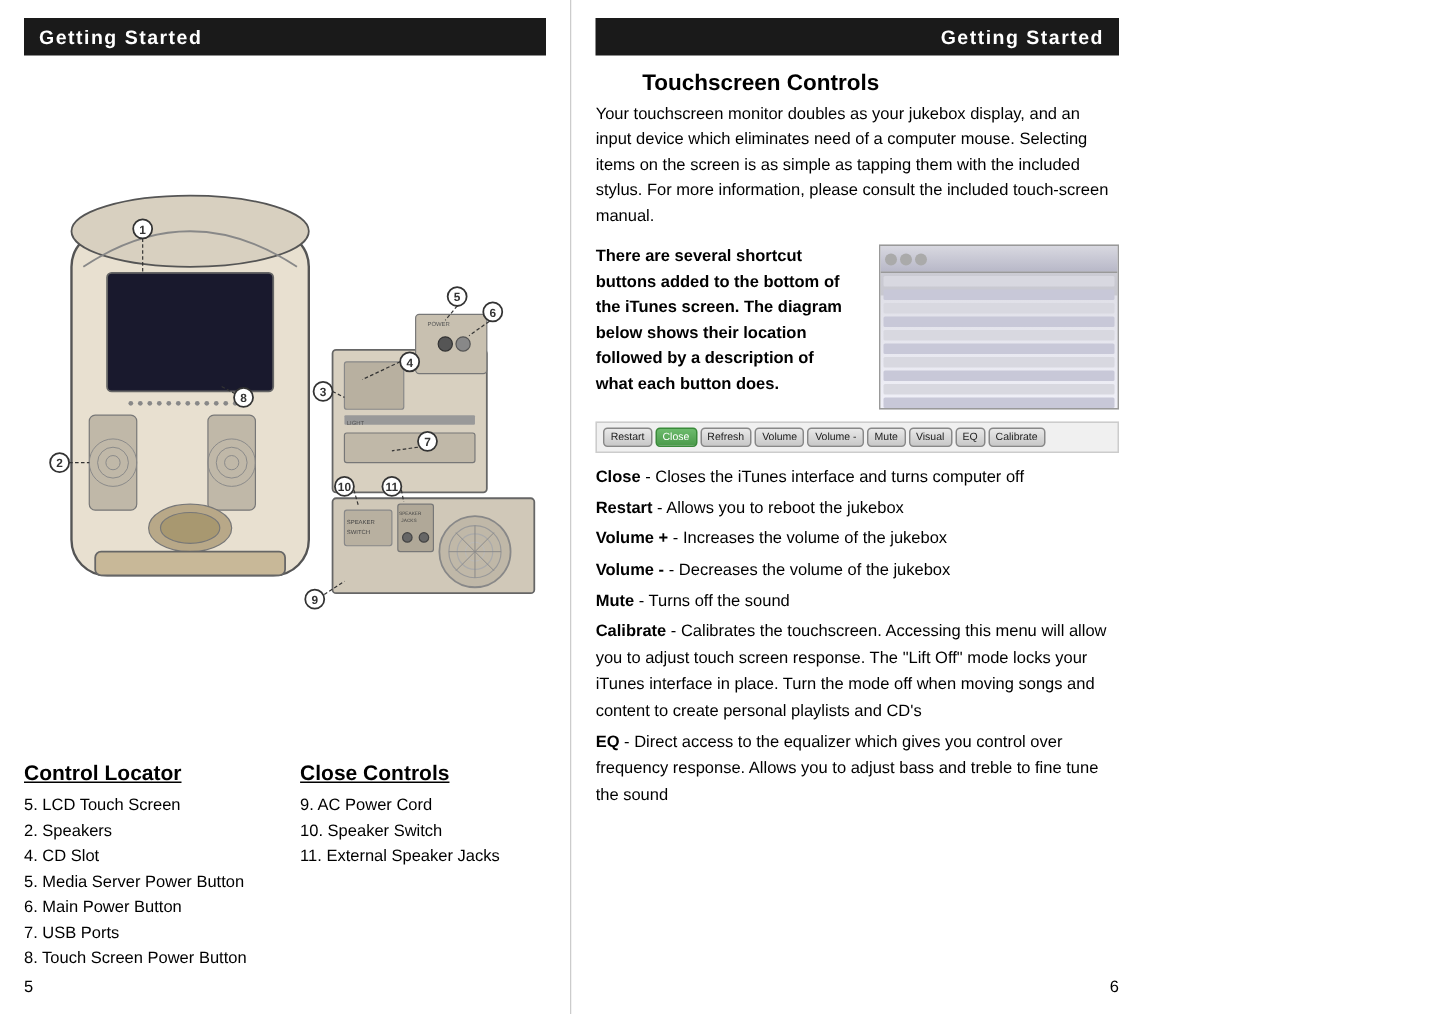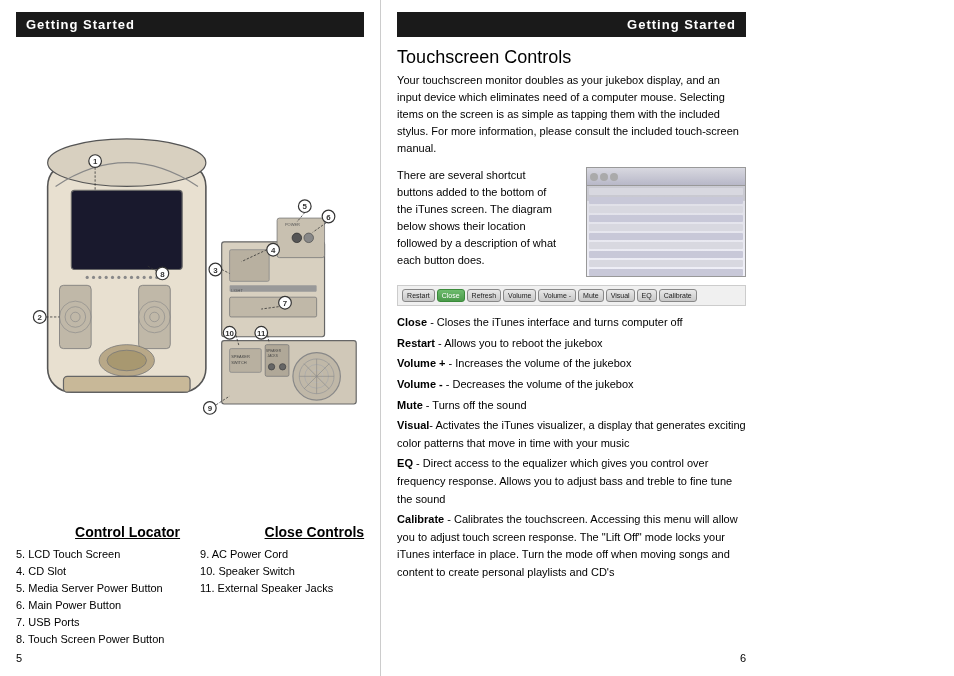--- a/index.html
+++ b/index.html
@@ -71,50 +71,51 @@
       flex: 1;
     }
     .unit-controls {
       flex: 1;
     }
     .section-title {
       font-size: 14px;
       font-weight: bold;
       text-decoration: underline;
       margin-bottom: 6px;
-      text-align: right;
     }
     .section-list {
       list-style: none;
       font-size: 11px;
       line-height: 1.6;
     }
     .section-list li {
       line-height: 1.55;
     }
     .page-number {
       font-size: 11px;
       margin-top: auto;
       padding-top: 4px;
     }
     
     .touchscreen-title {
-      font-size: 18px;
-      font-weight: normal;
+      font-size: 15px;
+      font-weight: bold;
       margin-bottom: 4px;
+      margin-left: 31px;
     }
     .touchscreen-body {
       font-size: 11px;
       line-height: 1.55;
       margin-bottom: 10px;
     }
     .itunes-section {
       display: flex;
       gap: 22px;
       margin-bottom: 8px;
+      font-weight: bold;
     }
     .itunes-text {
       font-size: 11px;
       line-height: 1.55;
       flex: 1;
     }
     .itunes-screenshot {
       width: 160px;
       height: 110px;
       flex-shrink: 0;
@@ -336,20 +337,21 @@
         <text x="310" y="239" text-anchor="middle" font-size="10" font-weight="bold" fill="#333">11</text>
         <line x1="318" y1="238" x2="320" y2="248" stroke="#333" stroke-width="1" stroke-dasharray="3,2"></line>
       </svg>
     </div>
 
     <div class="bottom-section">
       <div class="control-locator">
         <div class="section-title">Control Locator</div>
         <ul class="section-list">
           <li>5.  LCD Touch Screen</li>
+          <li>2.  Speakers</li>
           <li>4.  CD Slot</li>
           <li>5.  Media Server Power Button</li>
           <li>6.  Main Power Button</li>
           <li>7.  USB Ports</li>
           <li>8.  Touch Screen Power Button</li>
         </ul>
       </div>
       <div class="unit-controls">
         <div class="section-title">Close Controls</div>
         <ul class="section-list">
@@ -408,21 +410,20 @@
       <span class="itunes-btn">EQ</span>
       <span class="itunes-btn">Calibrate</span>
     </div>
 
     <div class="descriptions">
       <p><span class="desc-label">Close</span>  - Closes the iTunes interface and turns computer off</p>
       <p><span class="desc-label">Restart</span> - Allows you to reboot the jukebox</p>
       <p><span class="desc-label">Volume +</span> - Increases the volume of the jukebox</p>
       <p><span class="desc-label">Volume -</span> - Decreases the volume of the jukebox</p>
       <p><span class="desc-label">Mute</span> - Turns off the sound</p>
-      <p><span class="desc-label">Visual</span>- Activates the iTunes visualizer, a display that generates exciting color patterns that move in time with your music</p>
+      <p><span class="desc-label">Calibrate</span> - Calibrates the touchscreen.  Accessing this menu will allow you to adjust touch screen response.  The "Lift Off" mode locks your iTunes interface in place.  Turn the mode off when moving songs and content to create personal playlists and CD's</p>
       <p><span class="desc-label">EQ</span> - Direct access to the equalizer which gives you control over frequency response.  Allows you to adjust bass and treble to fine tune the sound</p>
-      <p><span class="desc-label">Calibrate</span> - Calibrates the touchscreen.  Accessing this menu will allow you to adjust touch screen response.  The "Lift Off" mode locks your iTunes interface in place.  Turn the mode off when moving songs and content to create personal playlists and CD's</p>
     </div>
 
     <div class="page-number" style="text-align:right;">6</div>
   </div>
 
 </div>
 
 </body></html>

